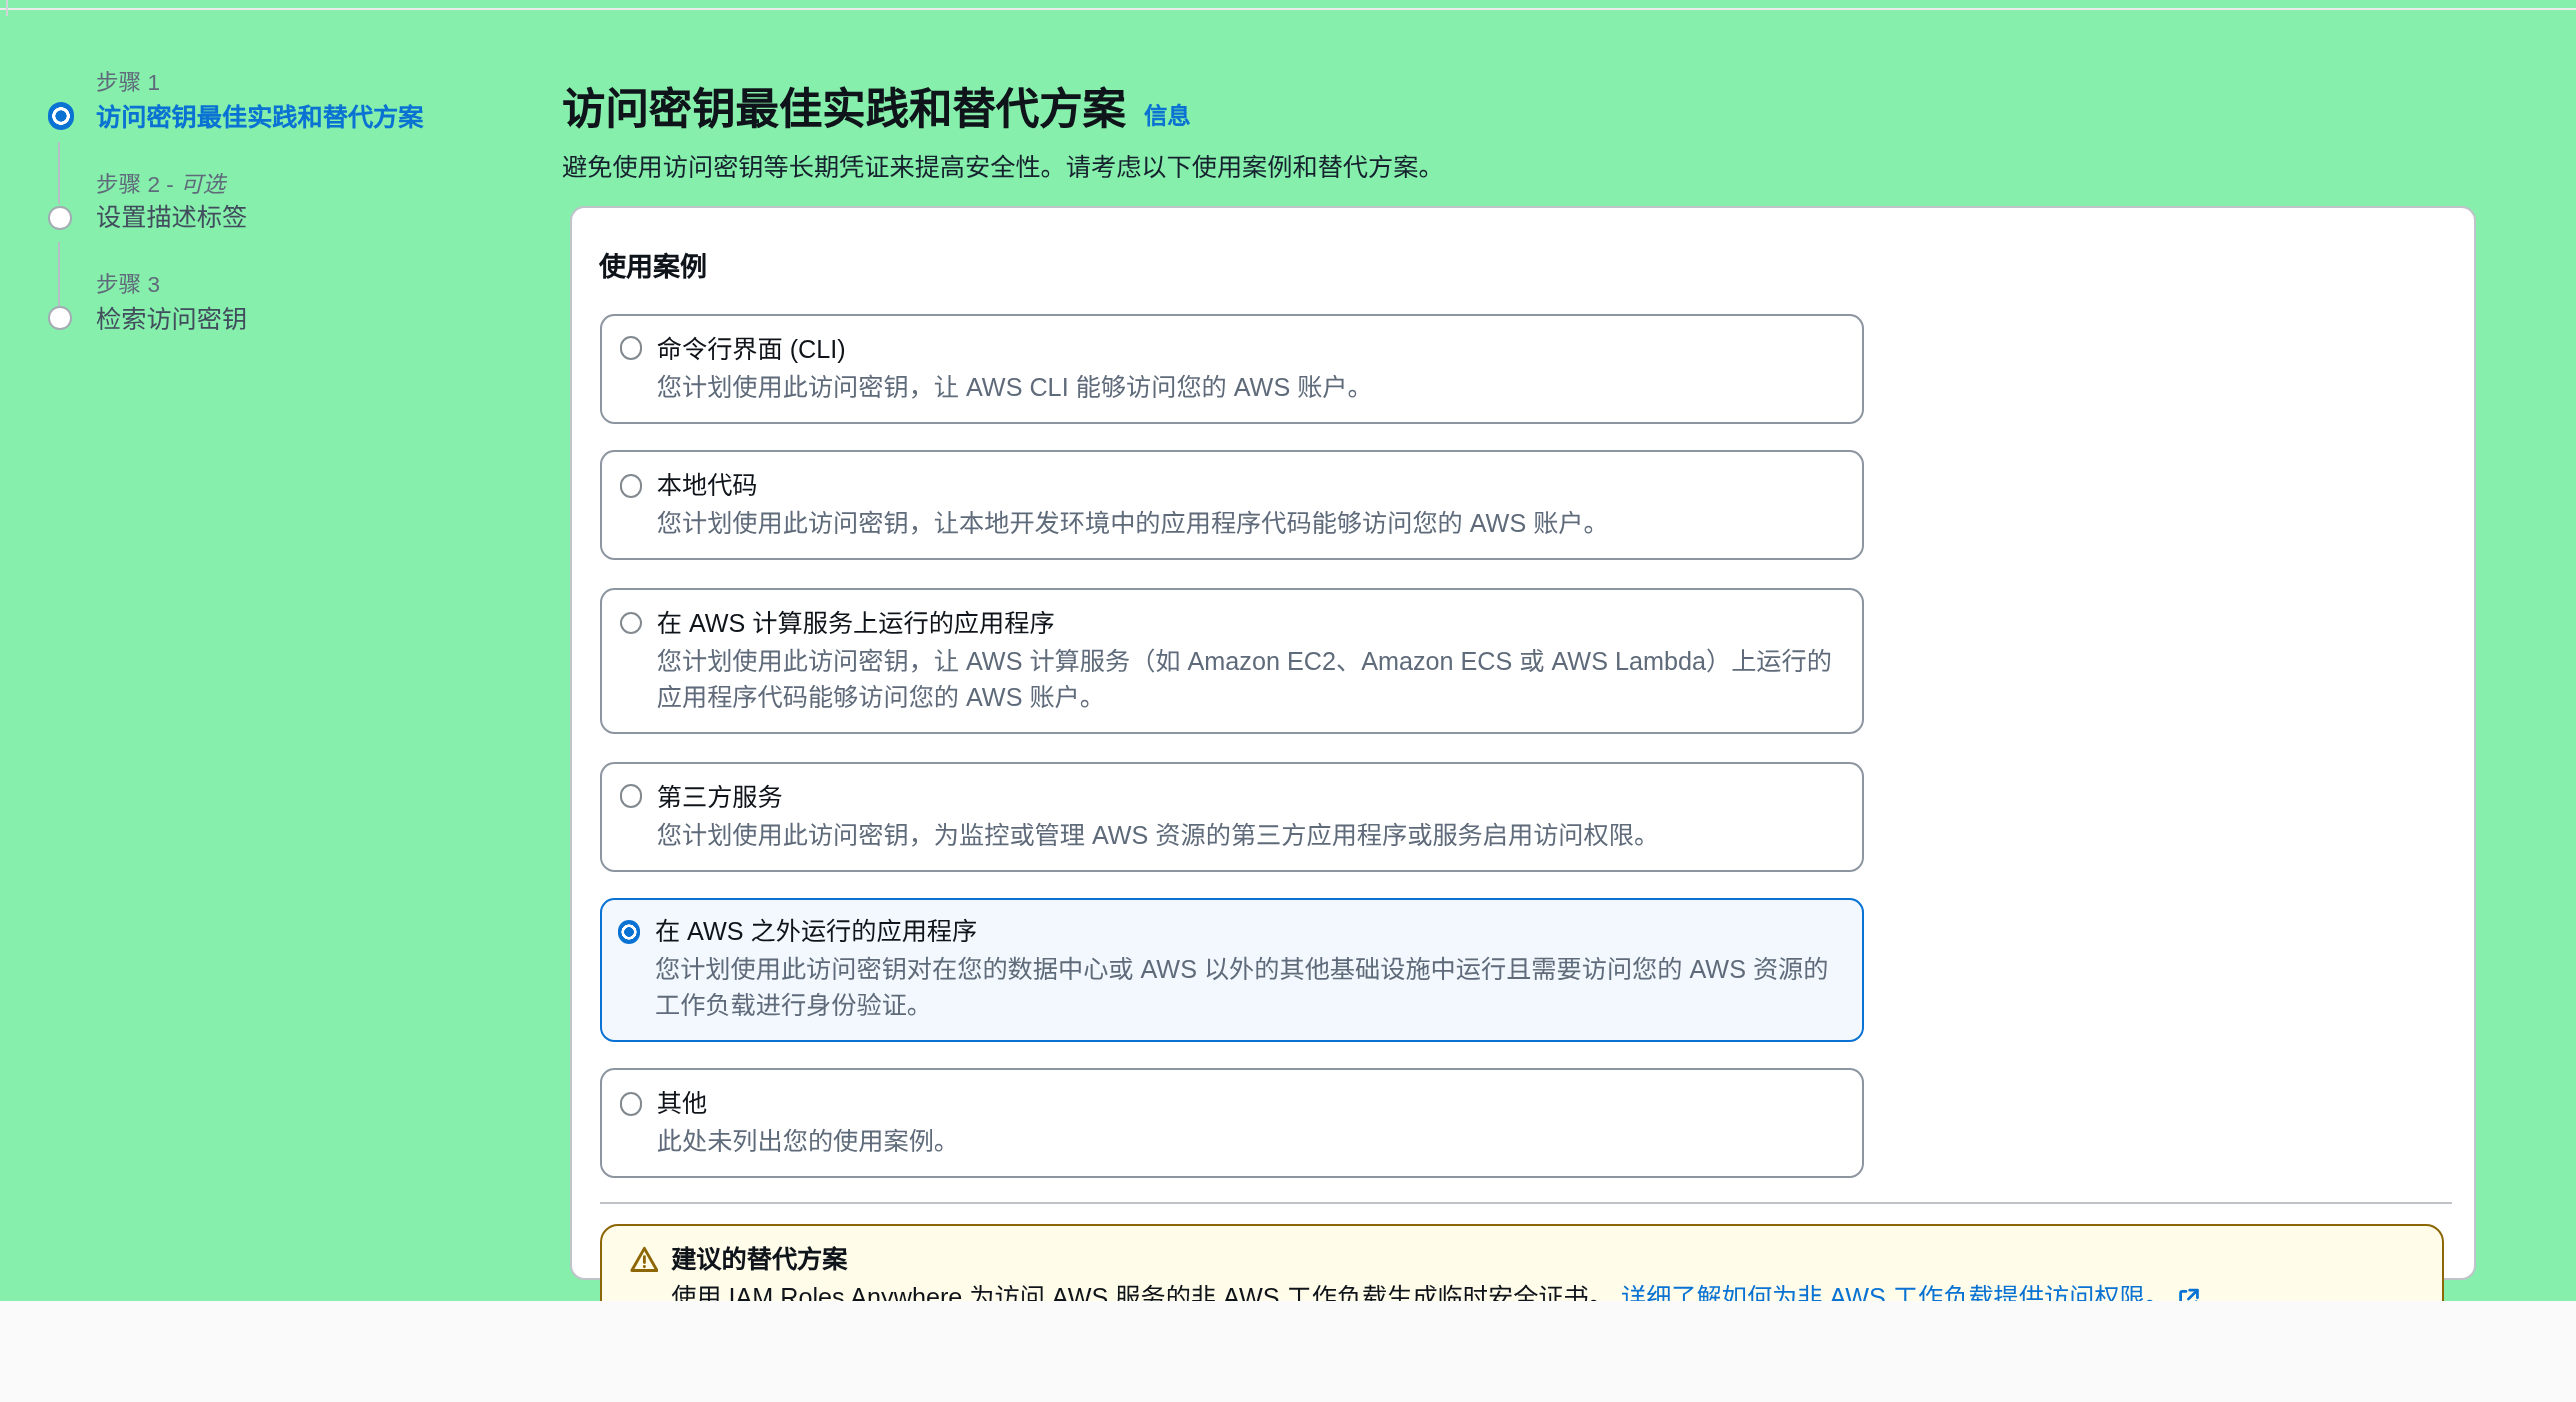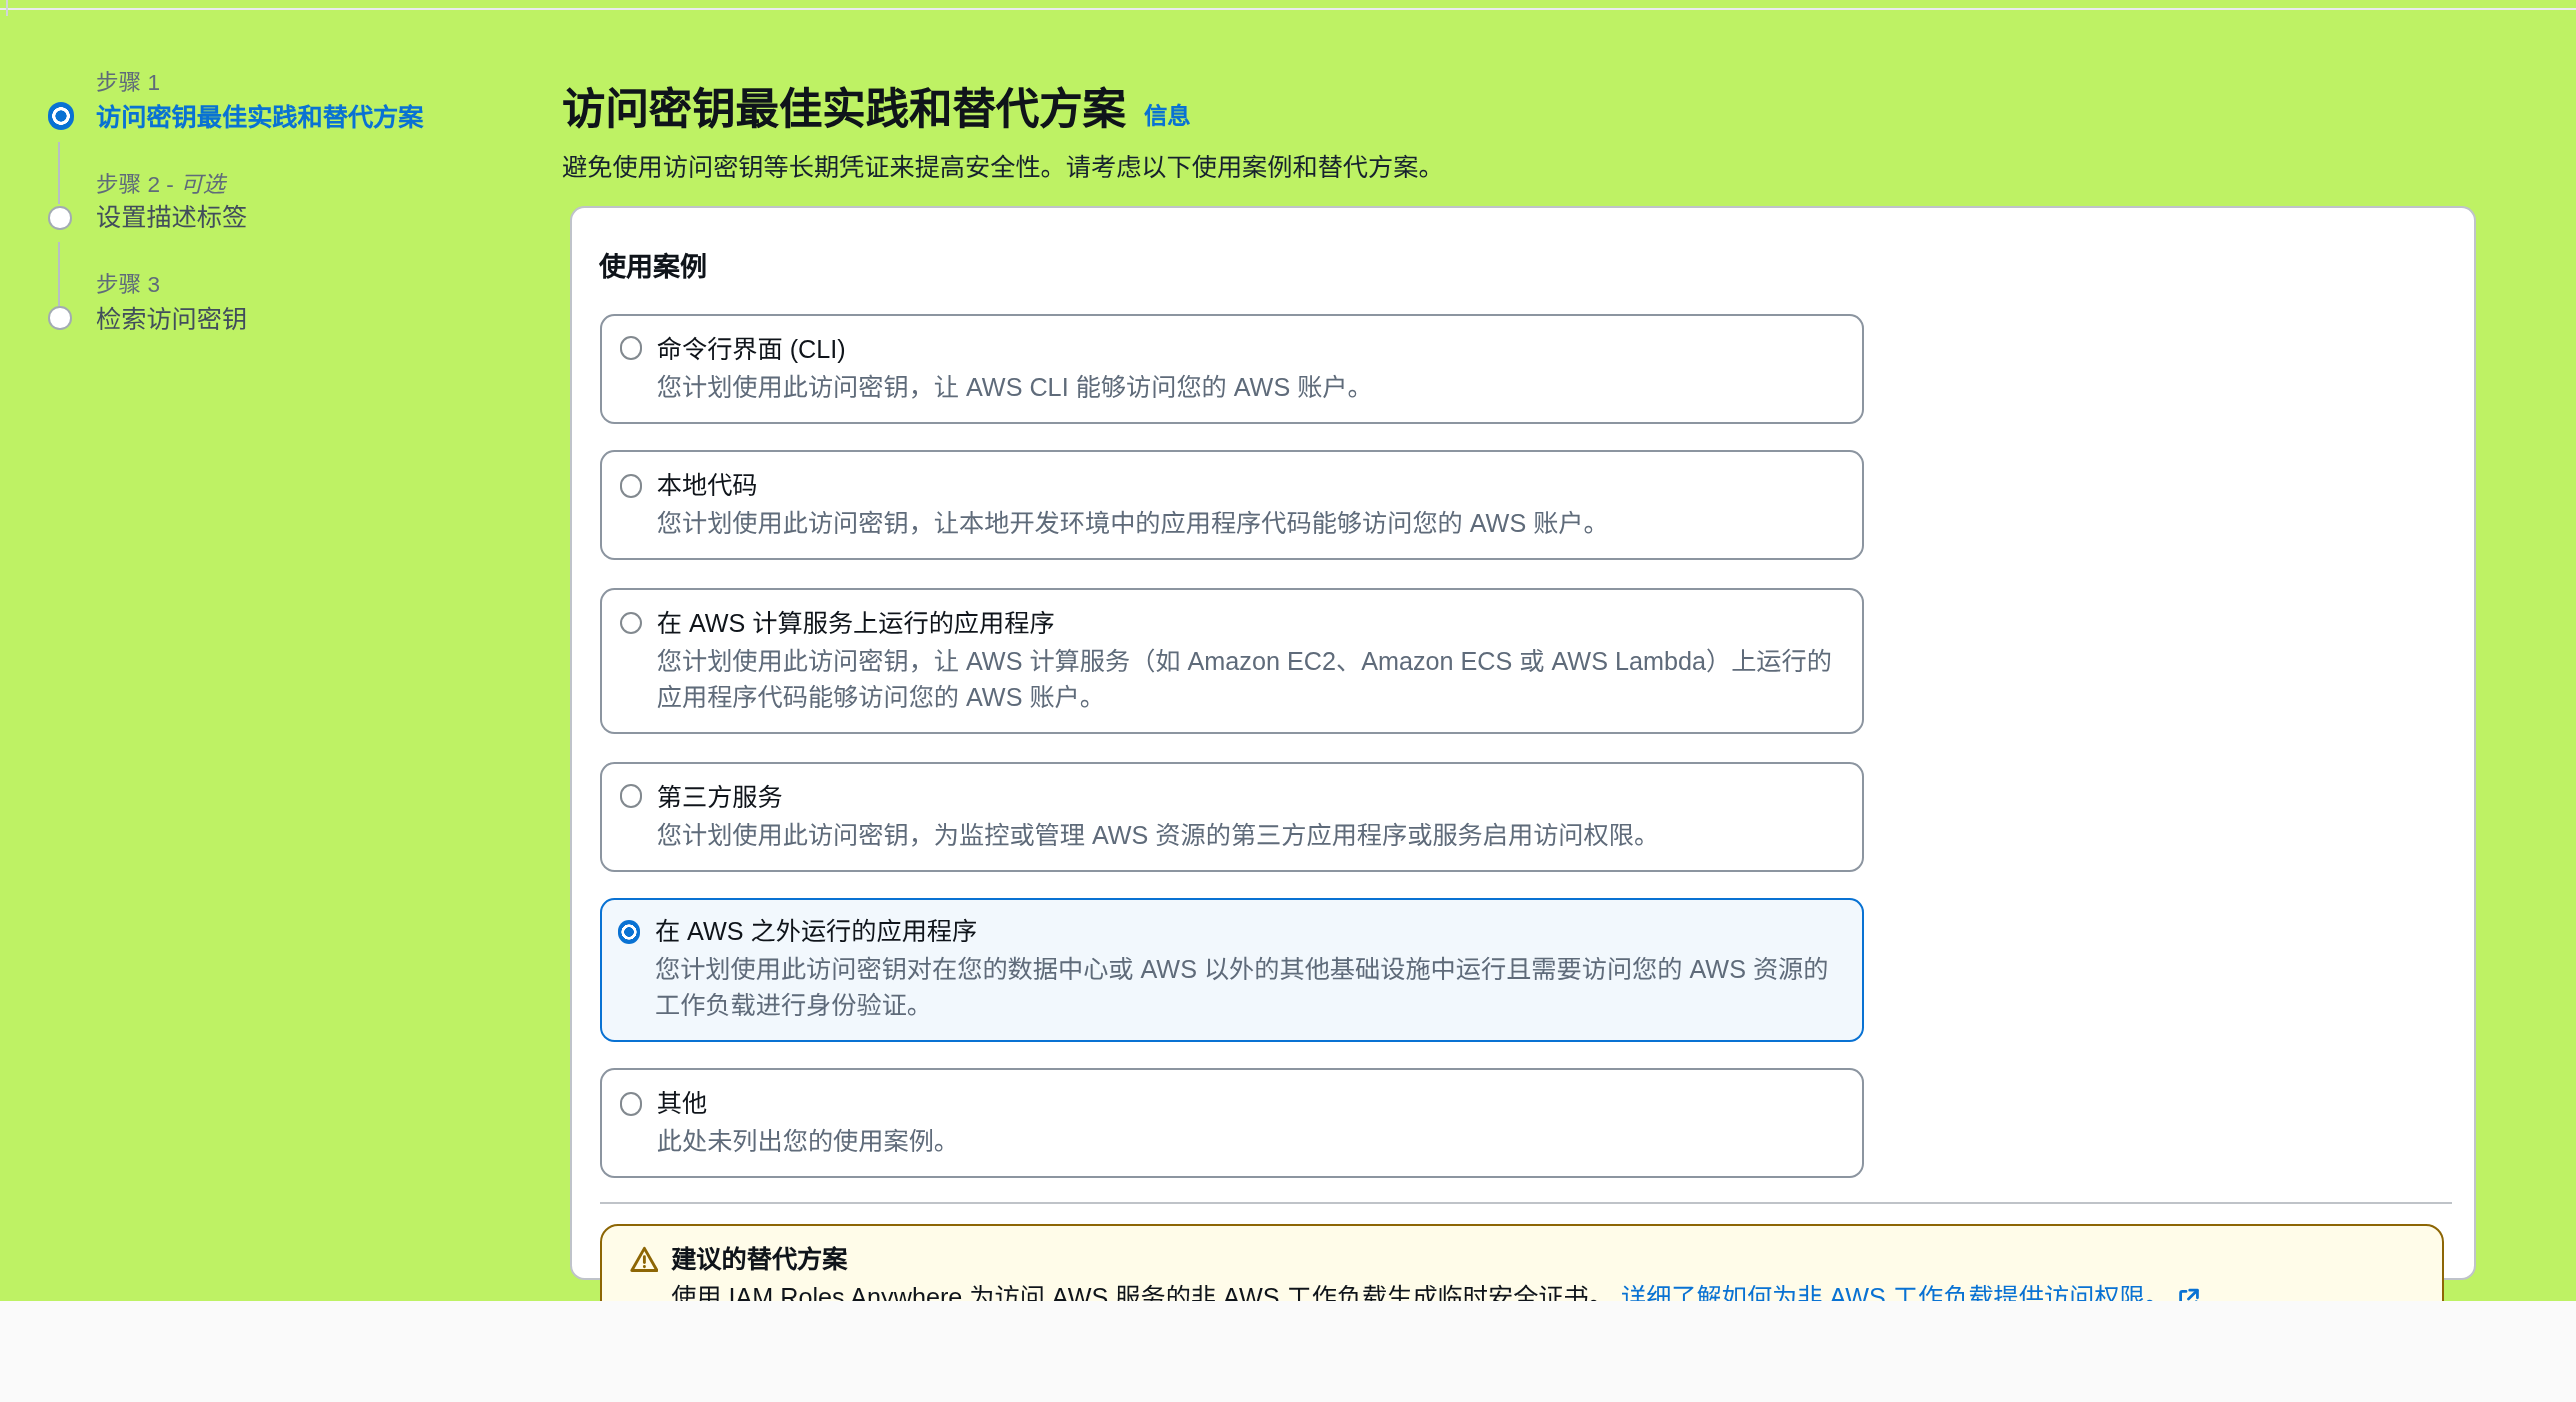--- a/index.html
+++ b/index.html
@@ -1,17 +1,17 @@
 <!DOCTYPE html>
 <html lang="zh-CN" style="font-size:14.4px"><head>
 <meta charset="utf-8">
 <style>
   html,body{margin:0;padding:0;}
   body{background:#fafafa;}
-  .viewport{width:2576px;height:1301px;overflow:hidden;position:relative;background:#bef264;}
+  .viewport{width:2576px;height:1301px;overflow:hidden;position:relative;background:#86efac;}
   .page{
     width:1288px;height:701px;
     transform:scale(2);transform-origin:0 0;
     position:relative;
     font-family:"Liberation Sans","DejaVu Sans",sans-serif;
     color:#0f141a;
     -webkit-font-smoothing:antialiased;
   }
   .top-border{position:absolute;left:0;top:3.6px;width:1288px;height:0.9px;background:#e9ebed;}
   .left-stub{position:absolute;left:2.7px;top:0;width:1.4px;height:8.1px;background:#d1d5d9;}

